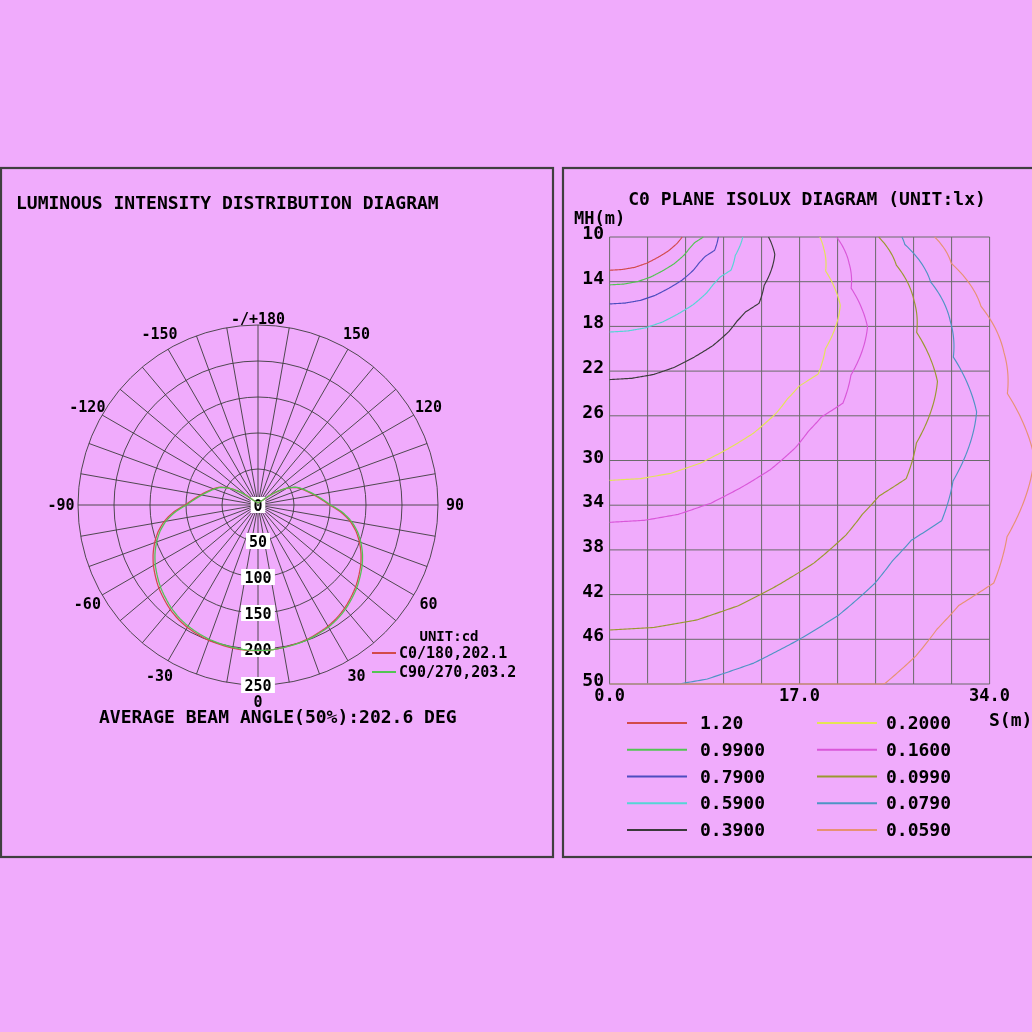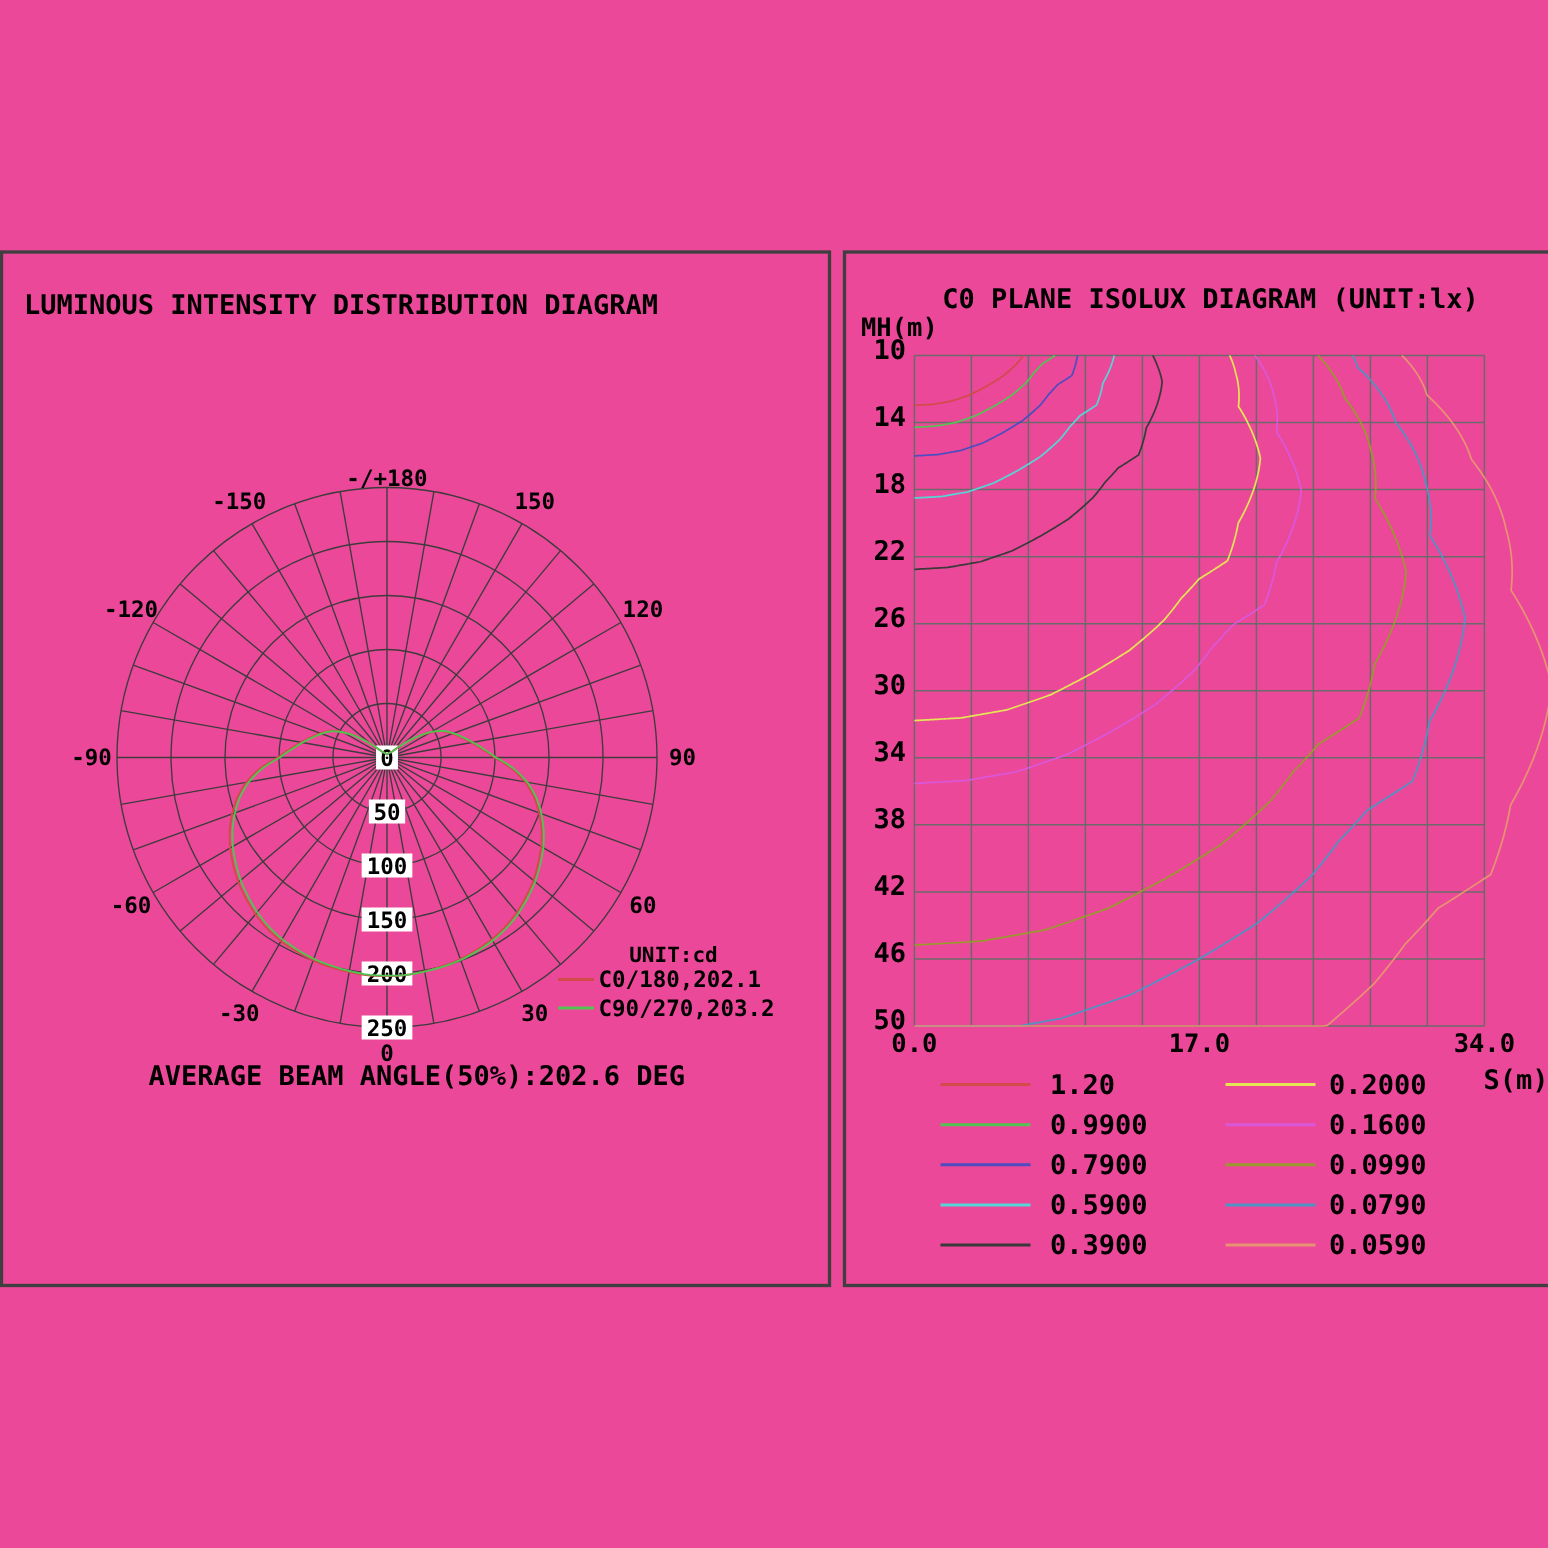--- a/index.html
+++ b/index.html
@@ -1,16 +1,16 @@
 <!DOCTYPE html>
 <html><head>
 <meta charset="utf-8">
 <style>
   html,body{margin:0;padding:0;background:#ffffff;}
-  #canvas{position:relative;width:1032px;height:1032px;background:#ec4899;overflow:hidden;
+  #canvas{position:relative;width:1032px;height:1032px;background:#f0abfc;overflow:hidden;
           font-family:"DejaVu Sans Mono",monospace;}
   svg{display:block;}
   svg text{font-family:"DejaVu Sans Mono",monospace;font-weight:bold;fill:#000000;}
   .t14{font-size:14px}.t15{font-size:15px}.t17{font-size:17px}.t18{font-size:18px}
   .mid{text-anchor:middle}.end{text-anchor:end}
   .panel{fill:none;stroke:#3f3f3f;stroke-width:2.2}
   .pgrid{stroke:#3c3c3c;stroke-width:0.9;fill:none}
   .igrid{stroke:#6a6a6a;stroke-width:1;fill:none}
   .curve{fill:none;stroke-width:1.25;stroke-linejoin:round}
   .icurve{fill:none;stroke-width:1.15;stroke-linejoin:round}

